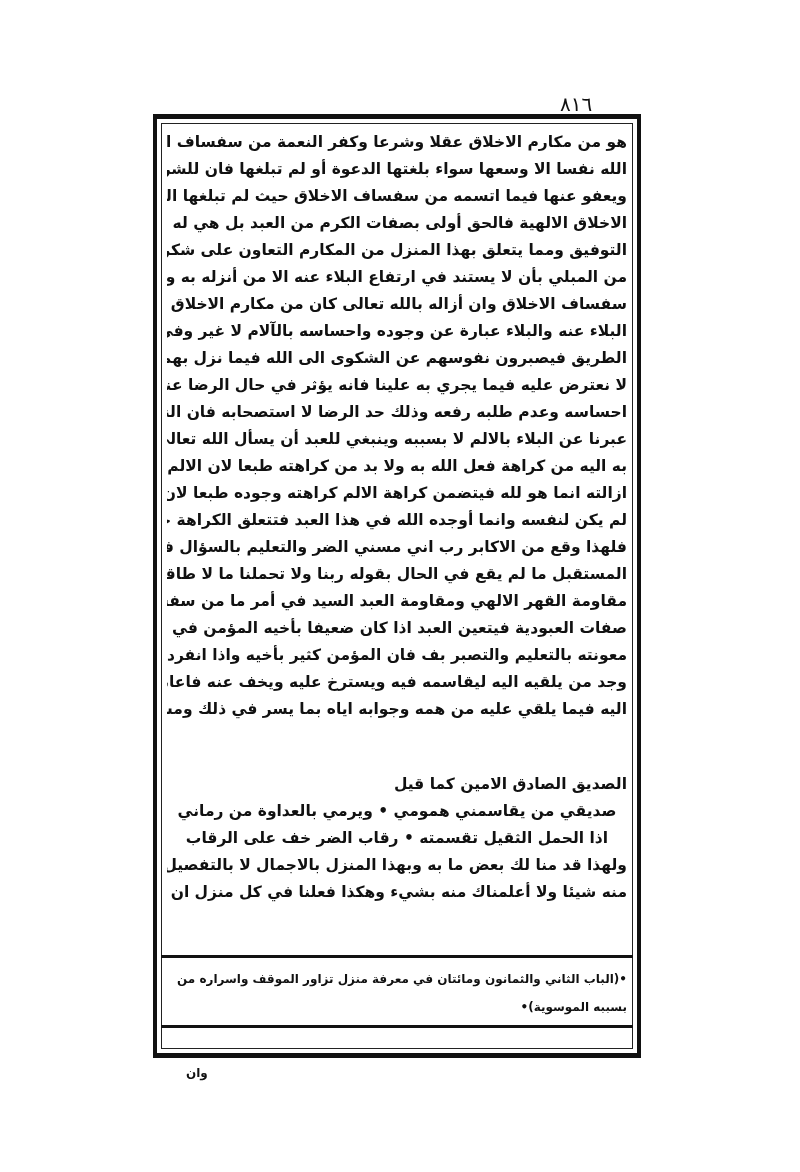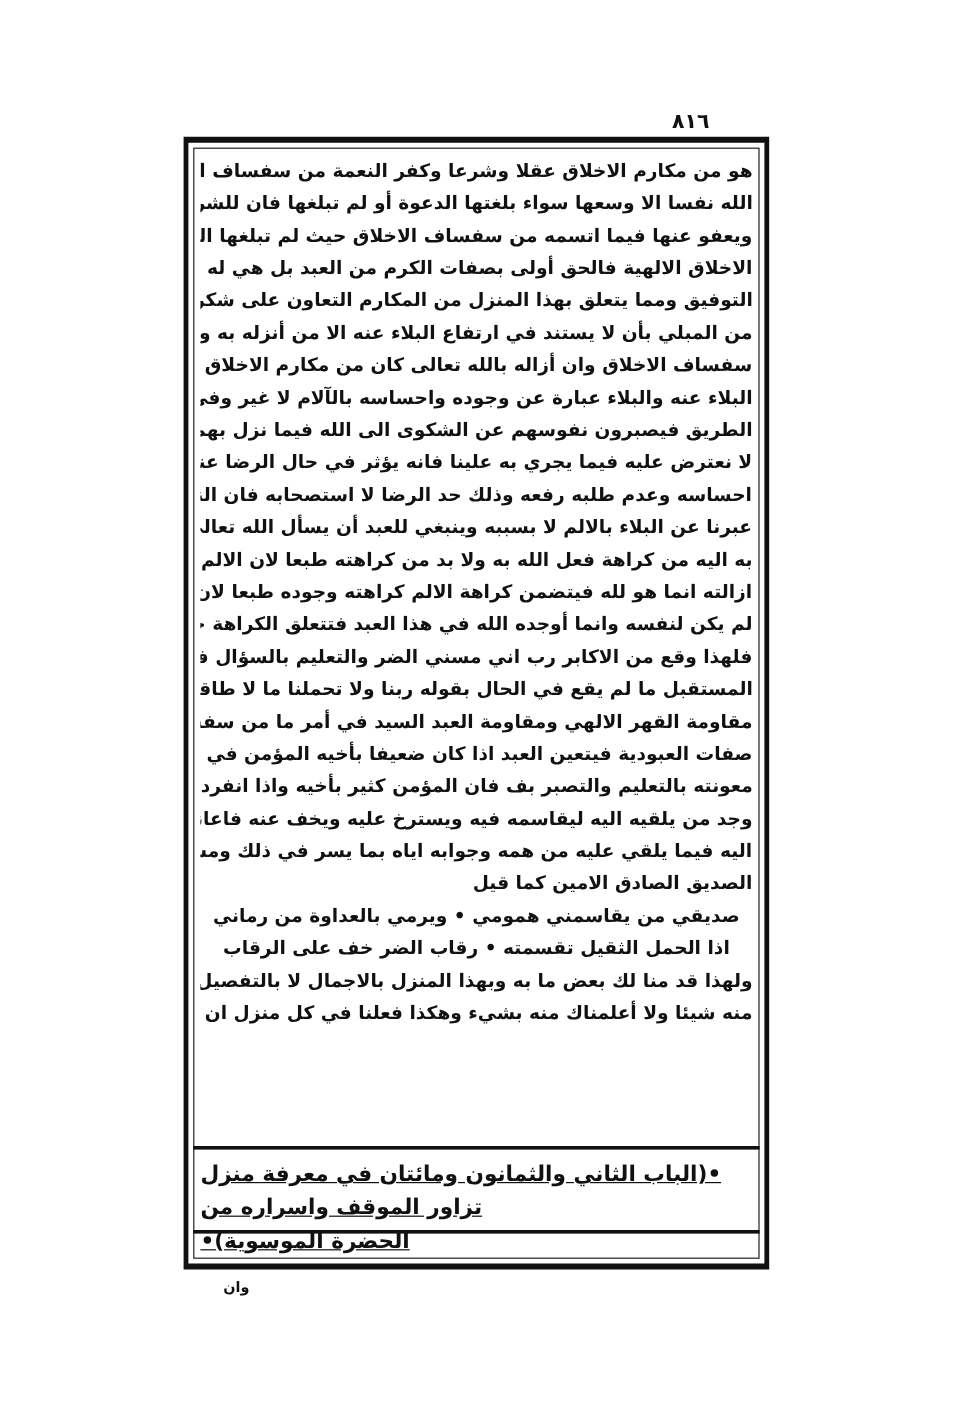--- a/index.html
+++ b/index.html
@@ -1,46 +1,46 @@
 <!DOCTYPE html>
 <html><head>
   <meta charset="utf-8">
   <style>
     html, body { margin: 0; padding: 0; }
     body {
       width: 800px; height: 1172px; background: #ffffff; position: relative; overflow: hidden;
       font-family: "DejaVu Sans", sans-serif; color: #111;
     }
     .page-number {
-      position: absolute; left: 560px; top: 92px; font-size: 17px; font-weight: bold;
+      position: absolute; left: 560px; top: 92px; font-size: 20px; font-weight: normal;
       direction: rtl;
     }
     .frame {
       position: absolute; left: 153px; top: 114px; width: 488px; height: 944px;
       border: 4px solid #111; border-top-width: 5px; border-bottom-width: 5px;
       box-sizing: border-box;
     }
     .frame-inner {
       position: absolute; left: 4px; top: 4px; right: 4px; bottom: 4px;
       border: 1.5px solid #222;
     }
     .body-text {
       position: absolute; left: 10px; right: 10px; top: 10px;
       direction: rtl; text-align: justify; text-align-last: justify;
       font-size: 15.5px; line-height: 27px; font-weight: bold; letter-spacing: -0.3px;
     }
     .line { white-space: nowrap; overflow: hidden; height: 27px; text-align: justify; text-align-last: justify; }
-    .line.short { text-align-last: right; }
+    .line.short { text-align-last: right; margin-top: 48px; }
     .verse { text-align: center; text-align-last: center; }
     .sep {
       position: absolute; left: 4px; right: 4px; height: 3px; background: #111;
     }
     .chapter-box {
-      position: absolute; left: 10px; right: 10px; direction: rtl; text-align: left;
-      font-size: 18px; font-weight: bold; line-height: 28px; text-decoration: underline;
+      position: absolute; left: 10px; right: 10px; direction: rtl; text-align: right;
+      font-size: 12px; font-weight: bold; line-height: 28px;
     }
     .footer-word {
       position: absolute; left: 186px; top: 1066px; font-size: 12px; font-weight: bold; direction: rtl;
     }
   </style>
 </head>
 <body>
 
 <div class="page-number">٨١٦</div>
 
@@ -74,20 +74,20 @@
     <div class="line verse">صديقي من يقاسمني همومي  •  ويرمي بالعداوة من رماني</div>
     <div class="line verse">اذا الحمل الثقيل تقسمته  •  رقاب الضر خف على الرقاب</div>
     <div class="line">ولهذا قد منا لك بعض ما به وبهذا المنزل بالاجمال لا بالتفصيل مخافة التطويل فاترك</div>
     <div class="line">منه شيئا ولا أعلمناك منه بشيء وهكذا فعلنا في كل منزل ان شاء الله تعالى * والله يقول الحق</div>
   </div>
 
   <div class="sep" style="top:836px;"></div>
 
   <div class="chapter-box" style="top:846px;">
     <div>•(الباب الثاني والثمانون ومائتان في معرفة منزل تزاور الموقف واسراره من</div>
-    <div>الحضرة الموسوية)•</div>
+    <div>بسببه الموسوية)•</div>
   </div>
 
   <div class="sep" style="top:906px;"></div>
 
 </div>
 
 <div class="footer-word">وان</div>
 
 </body></html>

